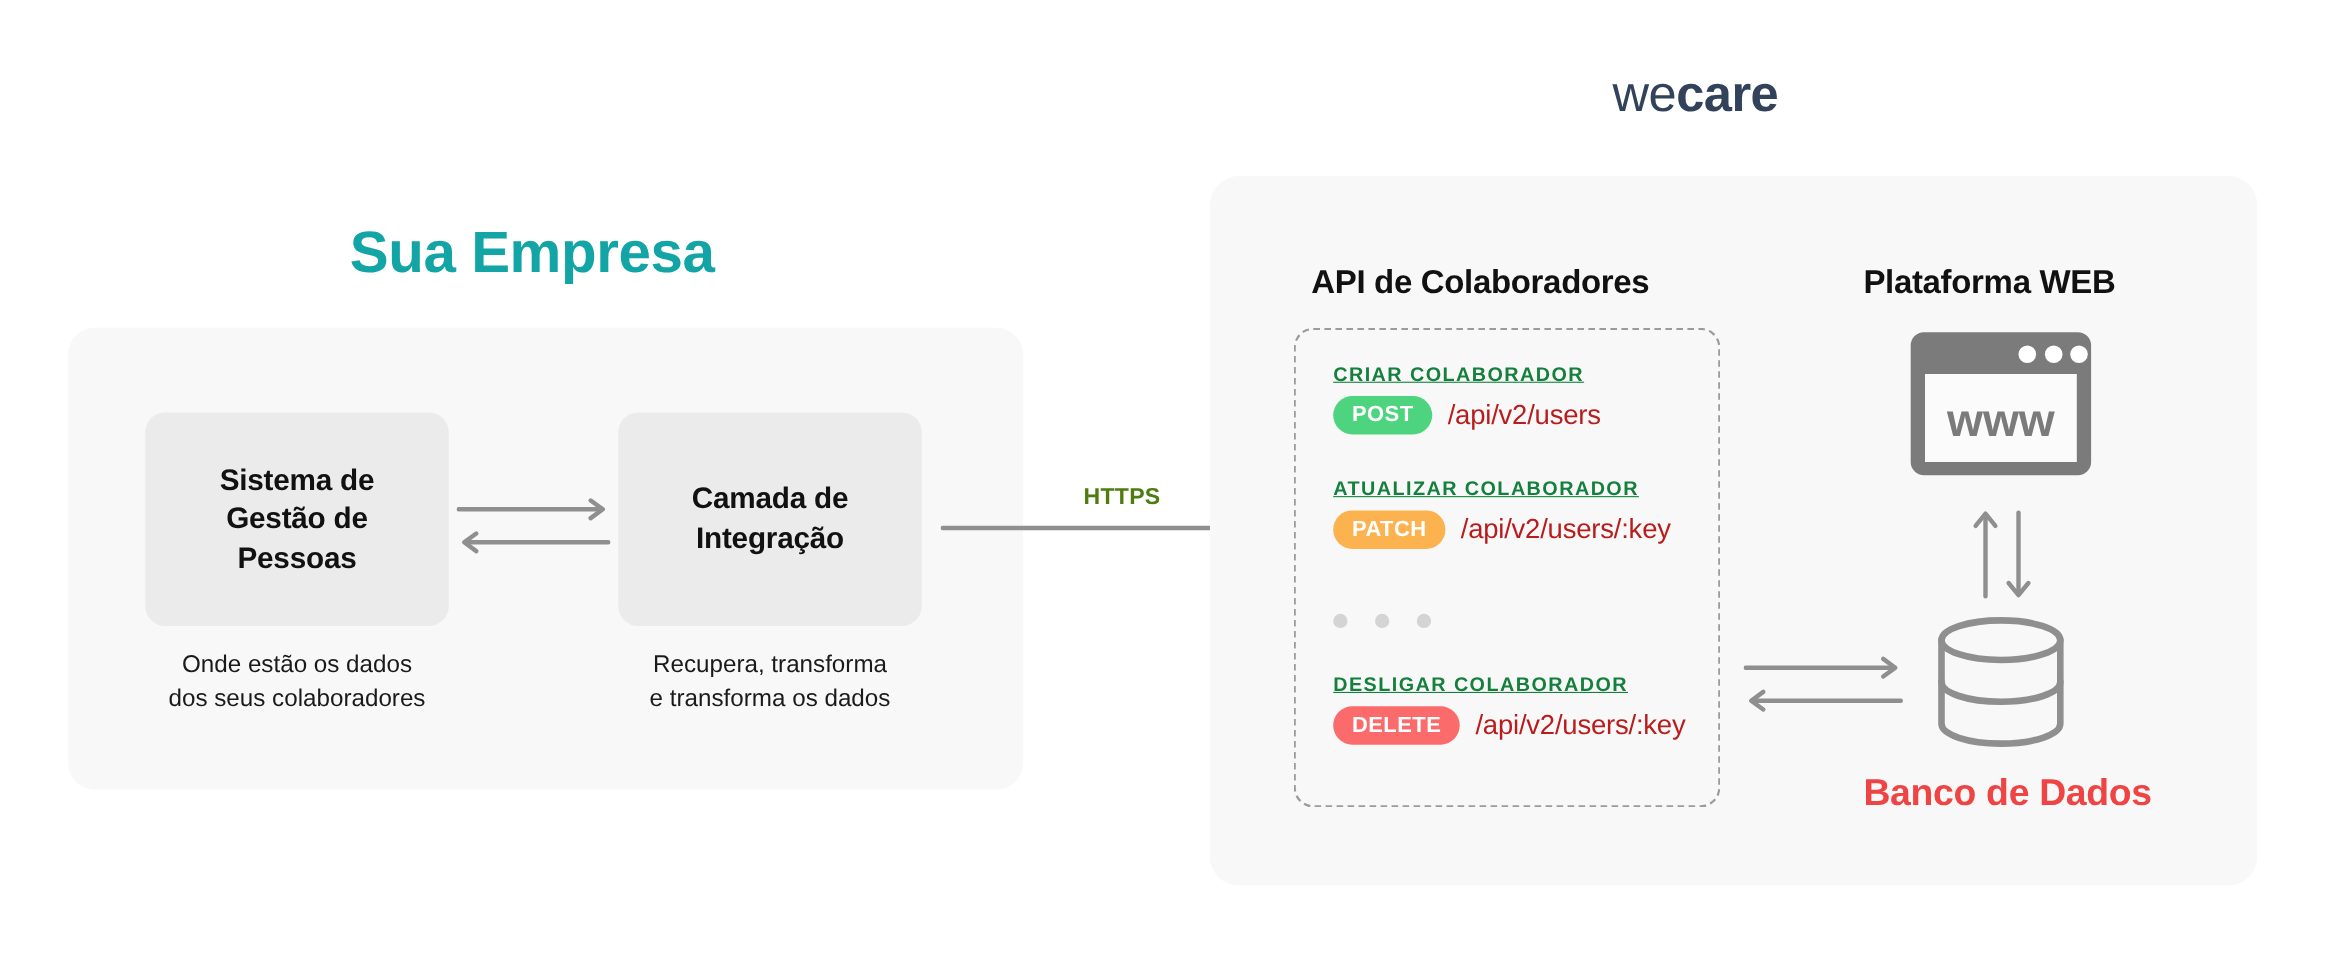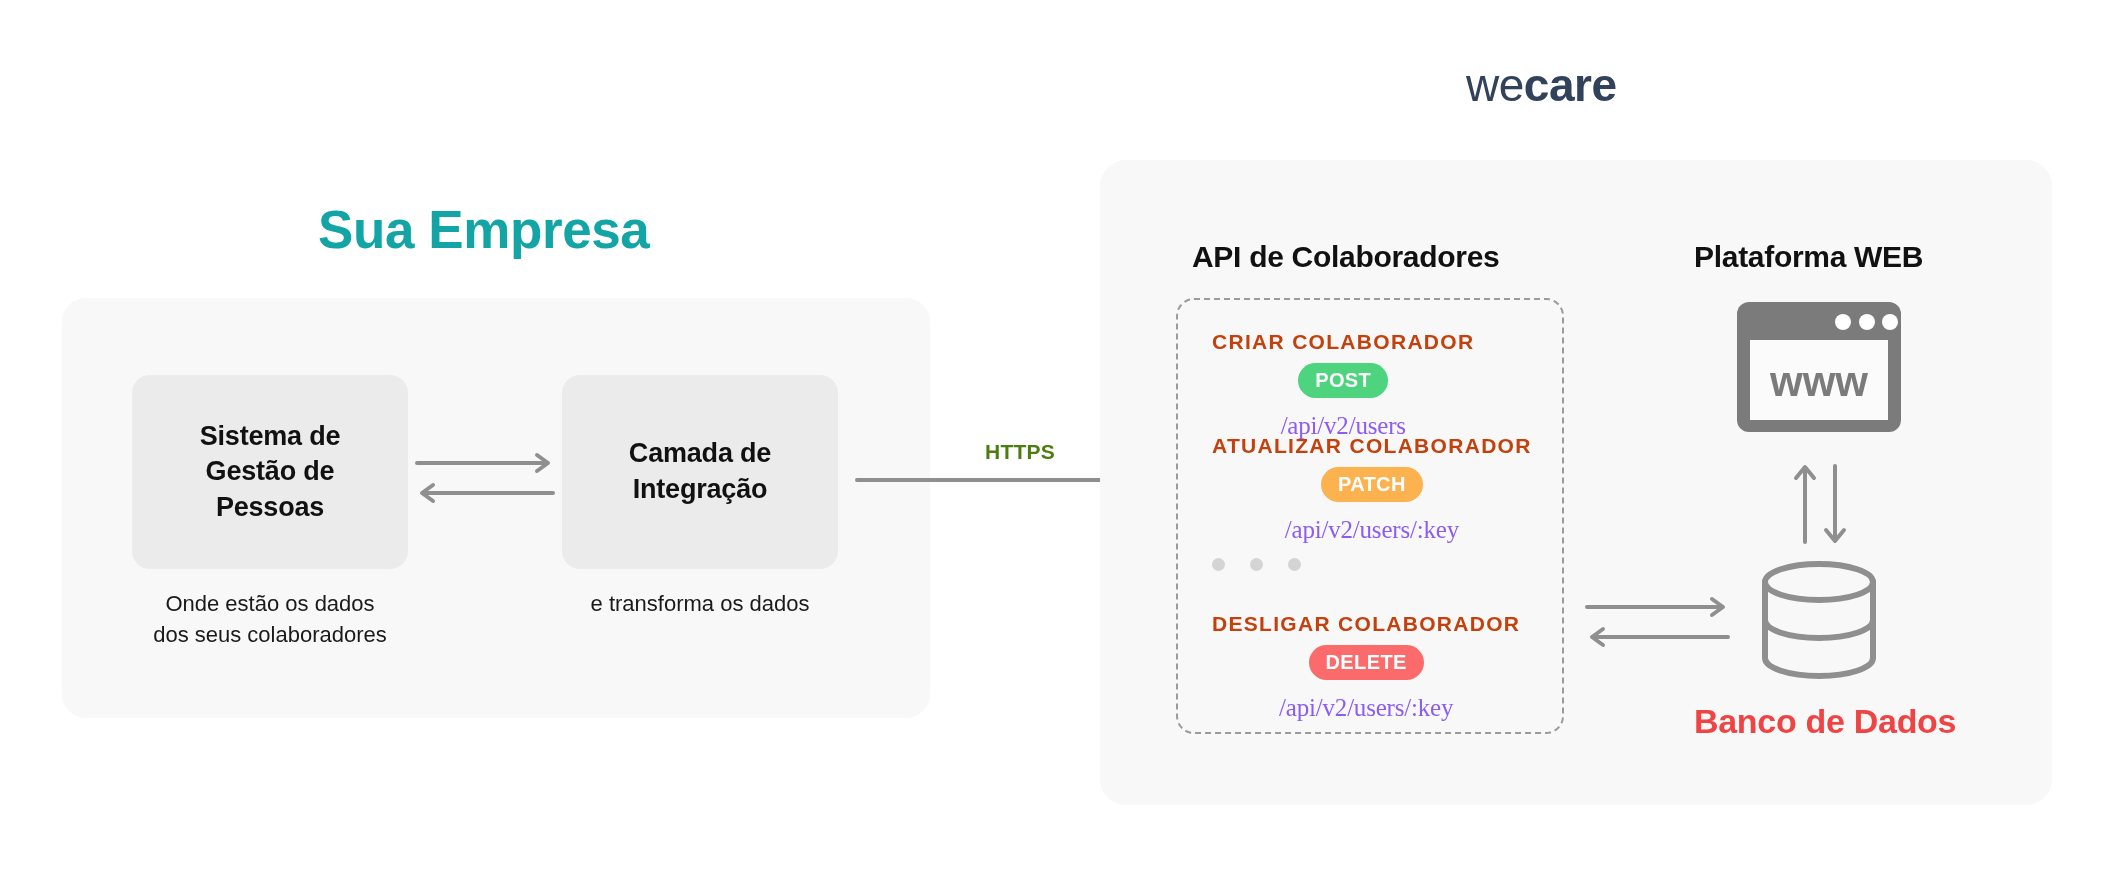--- a/index.html
+++ b/index.html
@@ -137,53 +137,52 @@
     border: 2px dashed #9b9b9b;
     border-radius: 18px;
     box-sizing: border-box;
   }
   .endpoint-group { position: absolute; }
   #group-criar     { left: 1212px; top: 330px; }
   #group-atualizar { left: 1212px; top: 434px; }
   #group-desligar  { left: 1212px; top: 612px; }
 
   .endpoint-label {
-    font-size: 21px;
+    font-size: 18px;
     font-weight: 700;
     letter-spacing: 1.3px;
-    color: #c2410c;
+    color: #15803d;
     margin-bottom: 9px;
+    text-decoration: underline;
   }
   .endpoint-row {
     display: flex;
     align-items: center;
     gap: 14px;
-    flex-direction: column;
   }
   .method-pill {
     display: inline-flex;
     align-items: center;
     justify-content: center;
     height: 35px;
     padding: 0 17px;
     border-radius: 18px;
     color: #ffffff;
     font-size: 20px;
     font-weight: 800;
     letter-spacing: 0.4px;
   }
   .pill-post   { background: #4ed37e; }
   .pill-patch  { background: #fcb24e; }
   .pill-delete { background: #fb6b6b; }
   .endpoint-path {
     font-size: 25px;
-    color: #8b5cf6;
+    color: #b91c1c;
     font-weight: 400;
     letter-spacing: -0.2px;
-    font-family: Liberation Serif, serif;
   }
   #ellipsis-dots {
     position: absolute;
     left: 1212px;
     top: 558px;
     display: flex;
     gap: 25px;
   }
   #ellipsis-dots span {
     width: 13px;
@@ -236,20 +235,21 @@
     <div>Integração</div>
   </div>
 </div>
 
 <div class="caption" id="caption-sistema">
   <div>Onde estão os dados</div>
   <div>dos seus colaboradores</div>
 </div>
 
 <div class="caption" id="caption-camada">
+  <div>Recupera, transforma</div>
   <div>e transforma os dados</div>
 </div>
 
 <svg class="abs" id="bidi-arrows-left" viewBox="0 0 140 60">
   <g stroke="#8f8f8f" stroke-width="4" fill="none" stroke-linecap="round" stroke-linejoin="round">
     <line x1="2" y1="15" x2="132" y2="15"></line>
     <polyline points="122,7 133,15 122,23"></polyline>
     <line x1="138" y1="45" x2="8" y2="45"></line>
     <polyline points="18,37 7,45 18,53"></polyline>
   </g>

